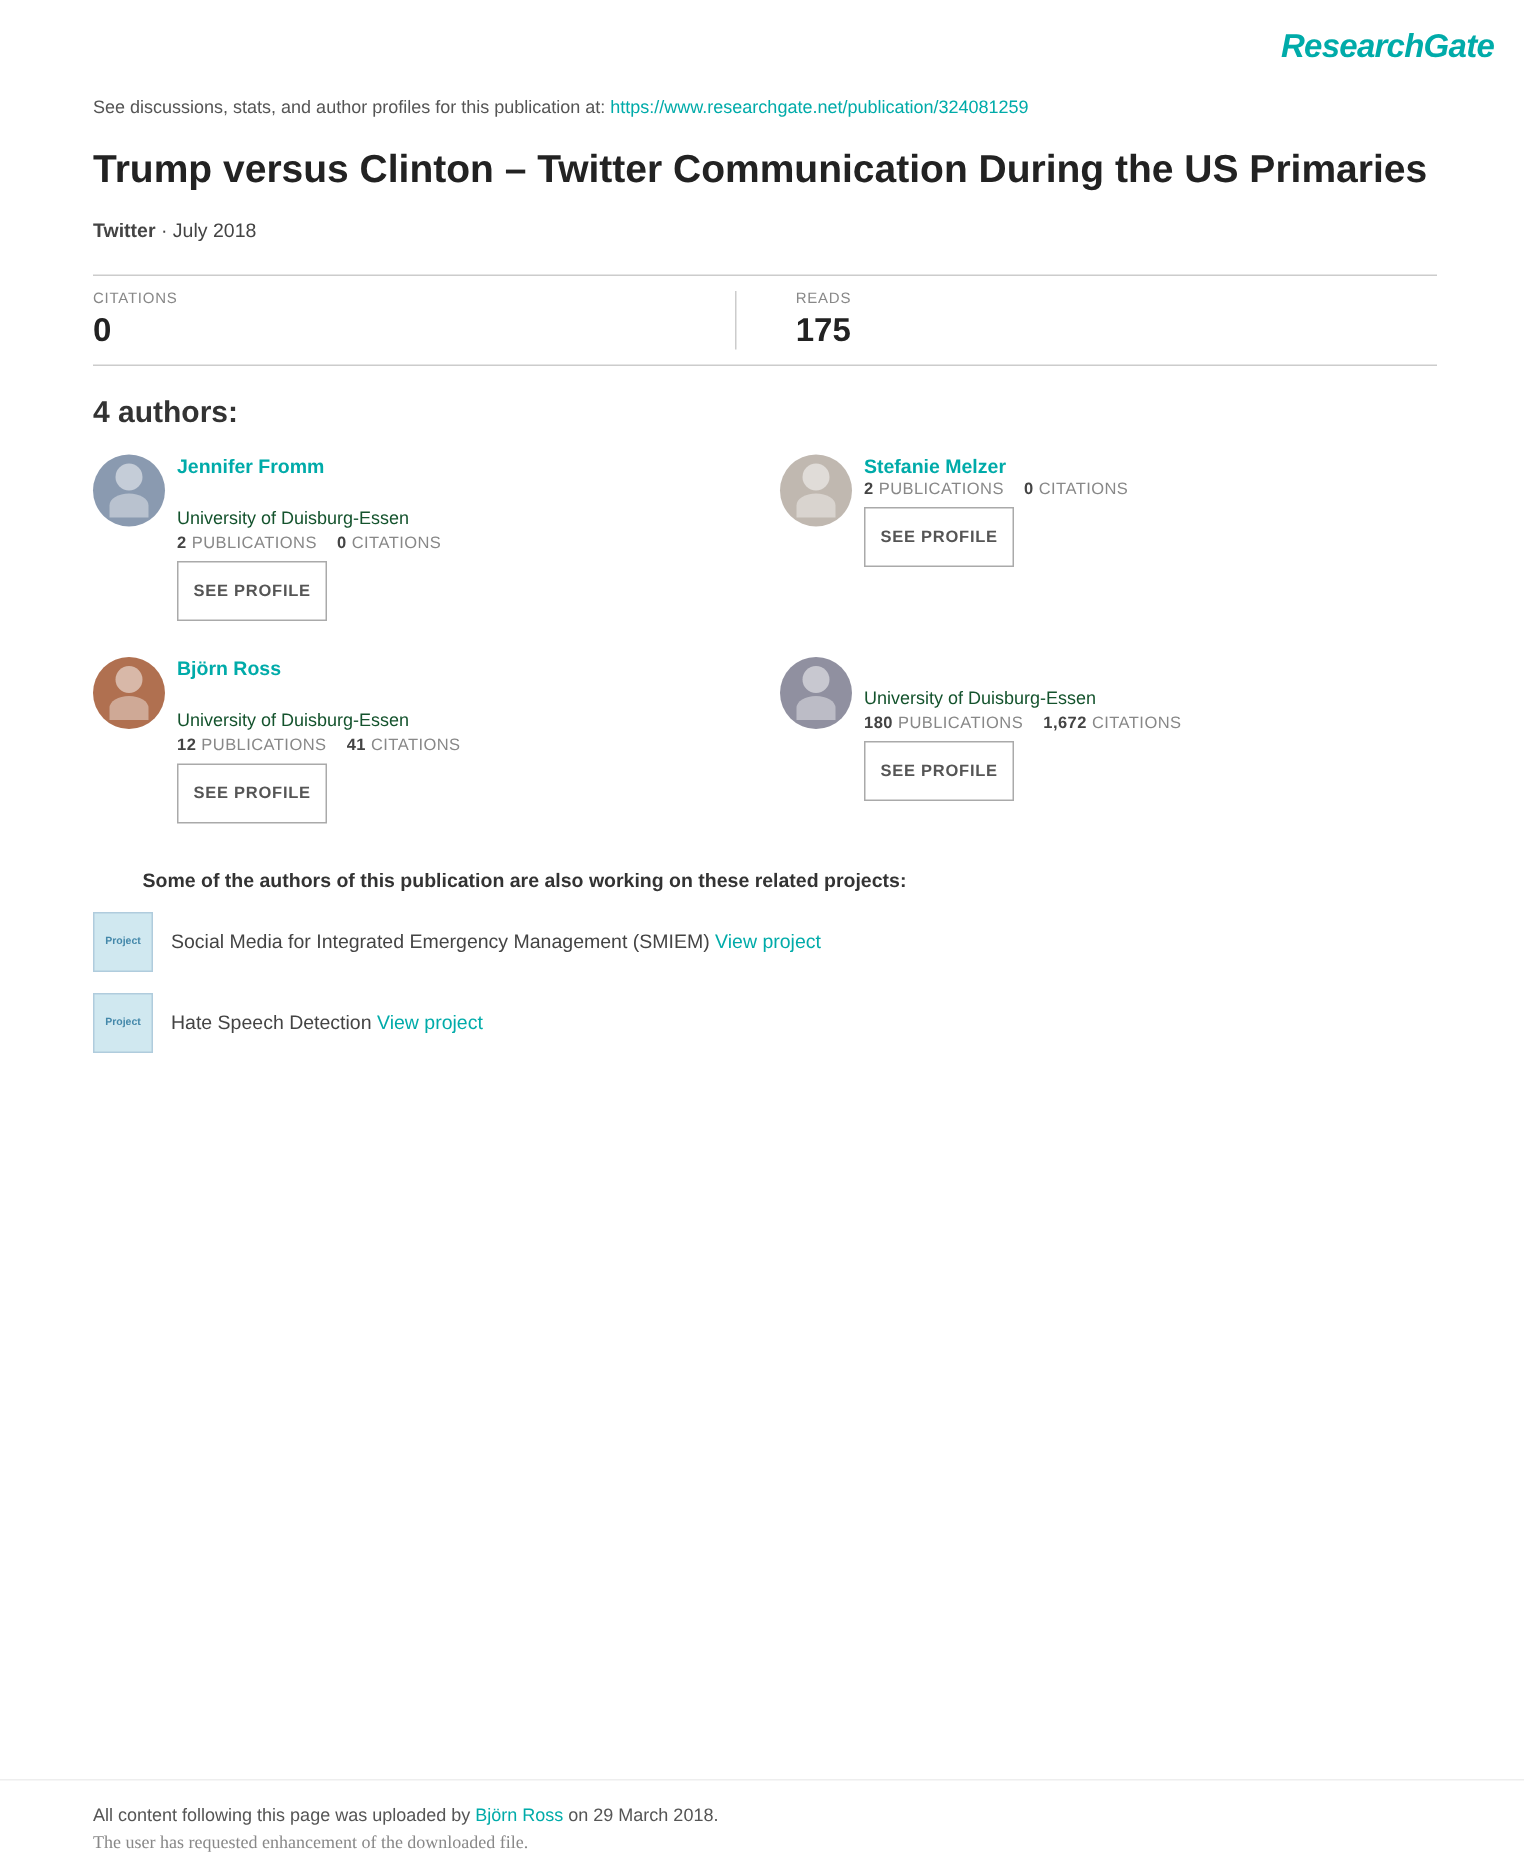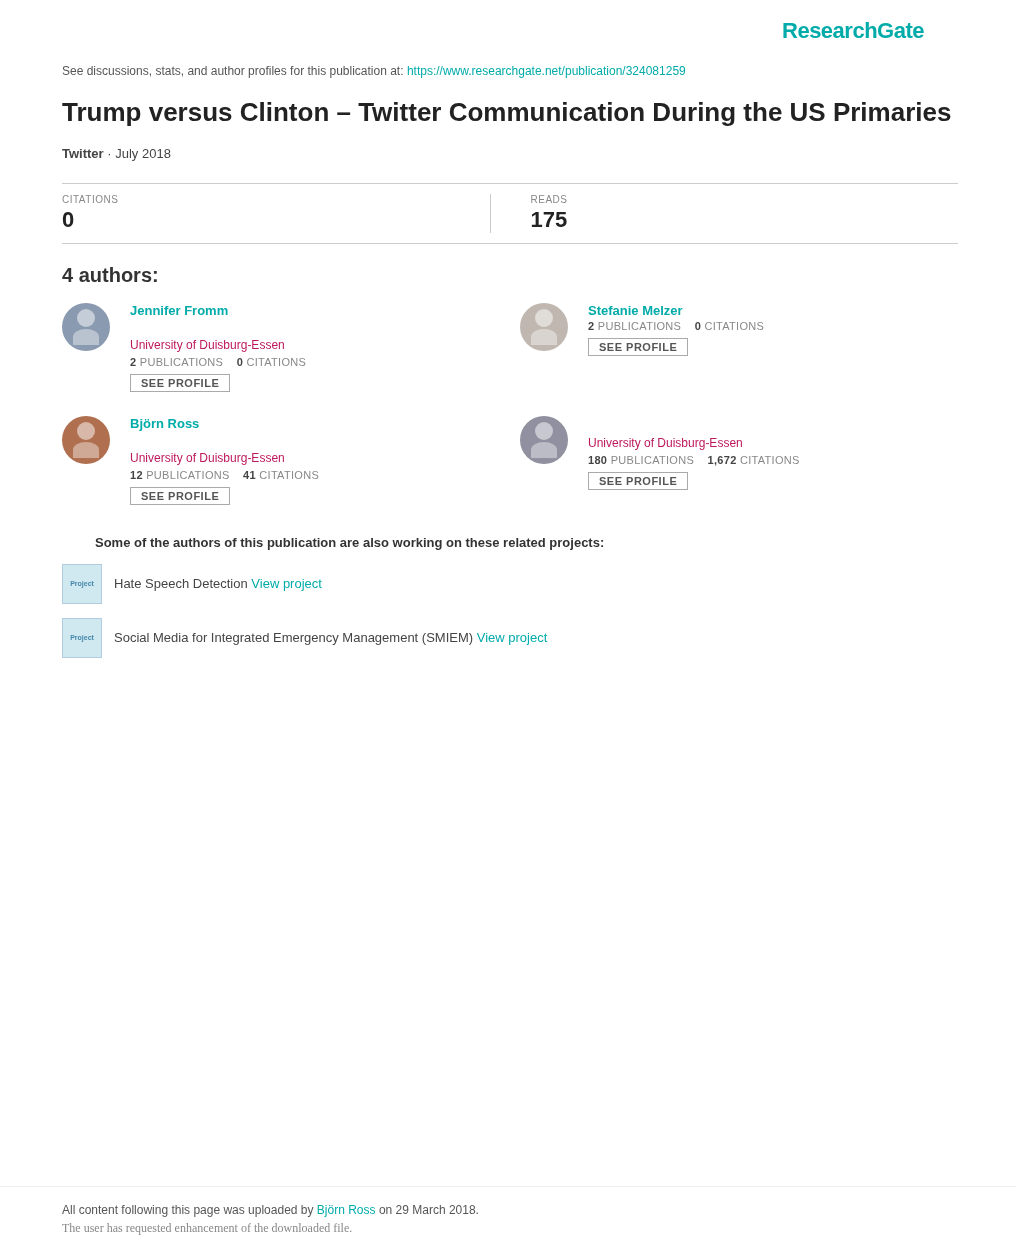--- a/index.html
+++ b/index.html
@@ -7,21 +7,22 @@
       font-family: Arial, Helvetica, sans-serif;
       background: #fff;
       color: #333;
       font-size: 14px;
       width: 1020px;
       min-height: 1246px;
     }
     .header {
       display: flex;
       justify-content: flex-end;
-      padding: 18px 96px 10px 60px;
+      padding: 18px 24px 10px 60px;
+      font-style: italic;
     }
     .researchgate-logo {
       font-size: 22px;
       color: #00aba9;
       font-weight: bold;
       letter-spacing: -0.5px;
     }
     .main-content {
       padding: 0 62px;
     }
@@ -86,21 +87,21 @@
     }
     .authors-grid {
       display: grid;
       grid-template-columns: 1fr 1fr;
       gap: 24px 20px;
       margin-bottom: 30px;
     }
     .author-card {
       display: flex;
       align-items: flex-start;
-      gap: 20px;
+      gap: 8px;
     }
     .author-avatar {
       width: 48px;
       height: 48px;
       border-radius: 50%;
       background: #b0b8c8;
       overflow: hidden;
       flex-shrink: 0;
       display: flex;
       align-items: center;
@@ -117,38 +118,38 @@
       font-size: 13px;
       color: #00aba9;
       font-weight: bold;
       text-decoration: none;
       cursor: pointer;
       display: block;
       margin-bottom: 2px;
     }
     .author-affiliation {
       font-size: 12px;
-      color: #be185d;
+      color: #14532d;
       margin-bottom: 4px;
       margin-top: 20px;
     }
     .author-stats {
       font-size: 11px;
       color: #888;
       text-transform: uppercase;
       letter-spacing: 0.3px;
       margin-bottom: 6px;
     }
     .author-stats strong {
       color: #444;
       font-weight: bold;
     }
     .see-profile-btn {
       display: inline-block;
-      padding: 2px 10px;
+      padding: 13px 10px;
       border: 1px solid #aaa;
       font-size: 11px;
       color: #555;
       text-transform: uppercase;
       letter-spacing: 0.5px;
       cursor: pointer;
       background: #fff;
       font-weight: bold;
     }
     .related-projects-header {
@@ -355,32 +356,32 @@
       </div>
     </div>
 
     <div class="related-projects-header">Some of the authors of this publication are also working on these related projects:</div>
 
     <div class="project-item">
       <div class="project-thumb">
         <span style="font-size:7px; color:#4488aa; font-weight:bold; text-align:center; line-height:1.2;">Project</span>
       </div>
       <div class="project-text">
-        <span>Hate Speech Detection</span>
+        <span>Social Media for Integrated Emergency Management (SMIEM)</span>
         <span> </span>
         <a href="#">View project</a>
       </div>
     </div>
 
     <div class="project-item">
       <div class="project-thumb">
         <span style="font-size:7px; color:#4488aa; font-weight:bold; text-align:center; line-height:1.2;">Project</span>
       </div>
       <div class="project-text">
-        <span>Social Media for Integrated Emergency Management (SMIEM)</span>
+        <span>Hate Speech Detection</span>
         <span> </span>
         <a href="#">View project</a>
       </div>
     </div>
   </div>
 
   <div class="footer">
     <div class="footer-text">
       <span>All content following this page was uploaded by</span>
       <span> </span>

